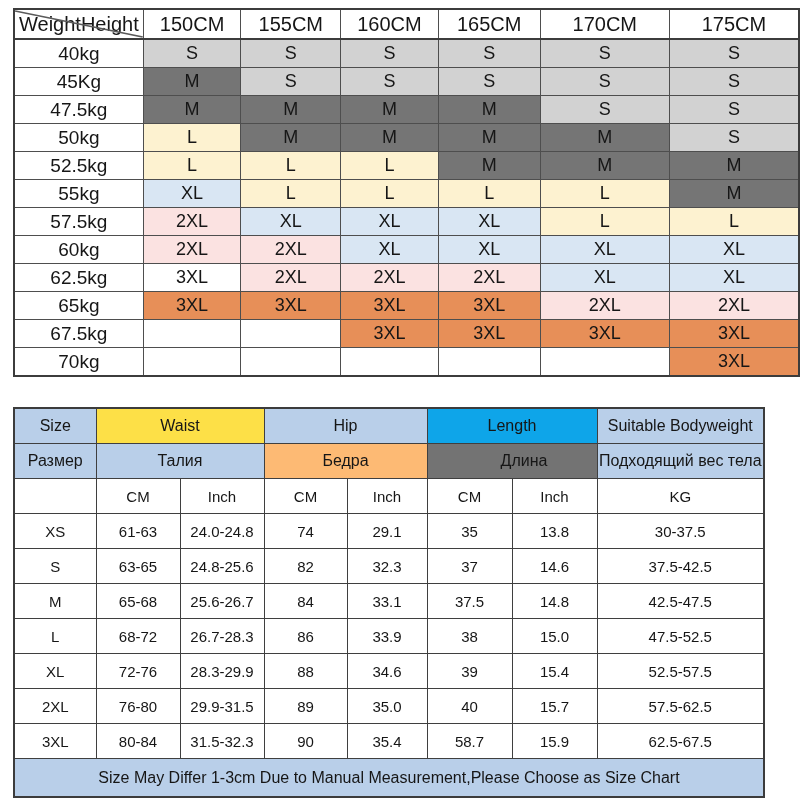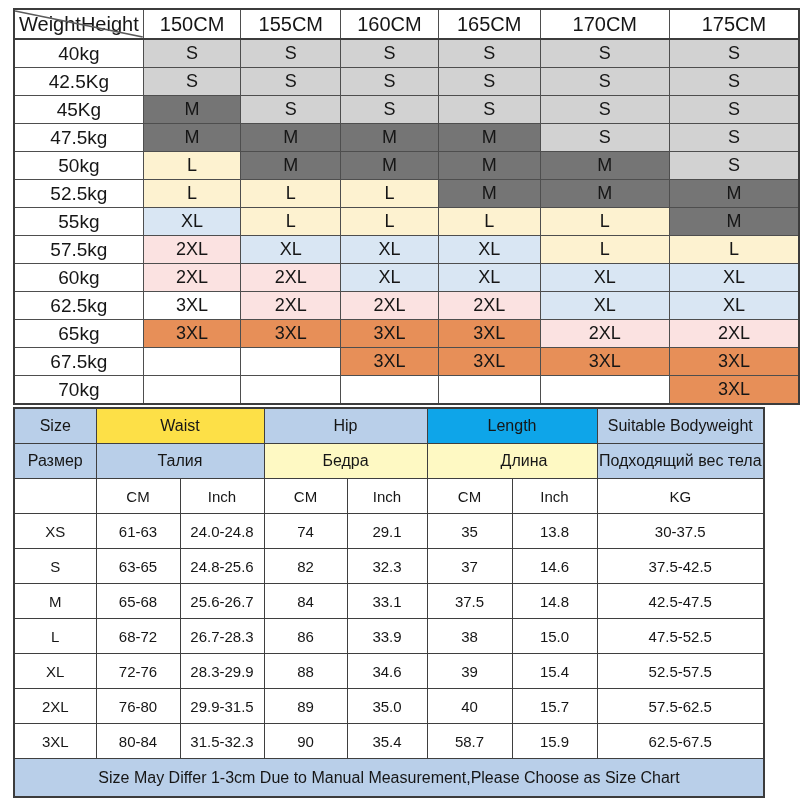--- a/index.html
+++ b/index.html
@@ -125,29 +125,20 @@
       <tr>
         <th>40kg</th>
         <td style="background-color: rgb(210, 210, 210);">S</td>
         <td style="background-color: rgb(210, 210, 210);">S</td>
         <td style="background-color: rgb(210, 210, 210);">S</td>
         <td style="background-color: rgb(210, 210, 210);">S</td>
         <td style="background-color: rgb(210, 210, 210);">S</td>
         <td style="background-color: rgb(210, 210, 210);">S</td>
       </tr>
       <tr>
-        <th>42.5Kg</th>
-        <td style="background-color: rgb(210, 210, 210);">S</td>
-        <td style="background-color: rgb(210, 210, 210);">S</td>
-        <td style="background-color: rgb(210, 210, 210);">S</td>
-        <td style="background-color: rgb(210, 210, 210);">S</td>
-        <td style="background-color: rgb(210, 210, 210);">S</td>
-        <td style="background-color: rgb(210, 210, 210);">S</td>
-      </tr>
-      <tr>
         <th>45Kg</th>
         <td style="background-color: rgb(117, 117, 117);">M</td>
         <td style="background-color: rgb(210, 210, 210);">S</td>
         <td style="background-color: rgb(210, 210, 210);">S</td>
         <td style="background-color: rgb(210, 210, 210);">S</td>
         <td style="background-color: rgb(210, 210, 210);">S</td>
         <td style="background-color: rgb(210, 210, 210);">S</td>
       </tr>
       <tr>
         <th>47.5kg</th>
@@ -257,22 +248,22 @@
       <tr>
         <th class="hdr" colspan="1" style="background-color: rgb(185, 207, 233);">Size</th>
         <th class="hdr" colspan="2" style="background-color: #fde047;">Waist</th>
         <th class="hdr" colspan="2" style="background-color: rgb(185, 207, 233);">Hip</th>
         <th class="hdr" colspan="2" style="background-color: #0ea5e9;">Length</th>
         <th class="hdr" colspan="1" style="background-color: rgb(185, 207, 233);">Suitable Bodyweight</th>
       </tr>
       <tr>
         <th class="hdr" colspan="1" style="background-color: rgb(185, 207, 233);">Размер</th>
         <th class="hdr" colspan="2" style="background-color: rgb(185, 207, 233);">Талия</th>
-        <th class="hdr" colspan="2" style="background-color: #fef9c3;">Бедра</th>
-        <th class="hdr" colspan="2" style="background-color: #fef9c3; padding-left: 24px;">Длина</th>
+        <th class="hdr" colspan="2" style="background-color: #fdba74;">Бедра</th>
+        <th class="hdr" colspan="2" style="background-color: #737373; padding-left: 24px;">Длина</th>
         <th class="hdr" colspan="1" style="background-color: rgb(185, 207, 233);">Подходящий вес тела</th>
       </tr>
       <tr>
         <th></th>
         <th>CM</th>
         <th>Inch</th>
         <th>CM</th>
         <th>Inch</th>
         <th>CM</th>
         <th>Inch</th>

